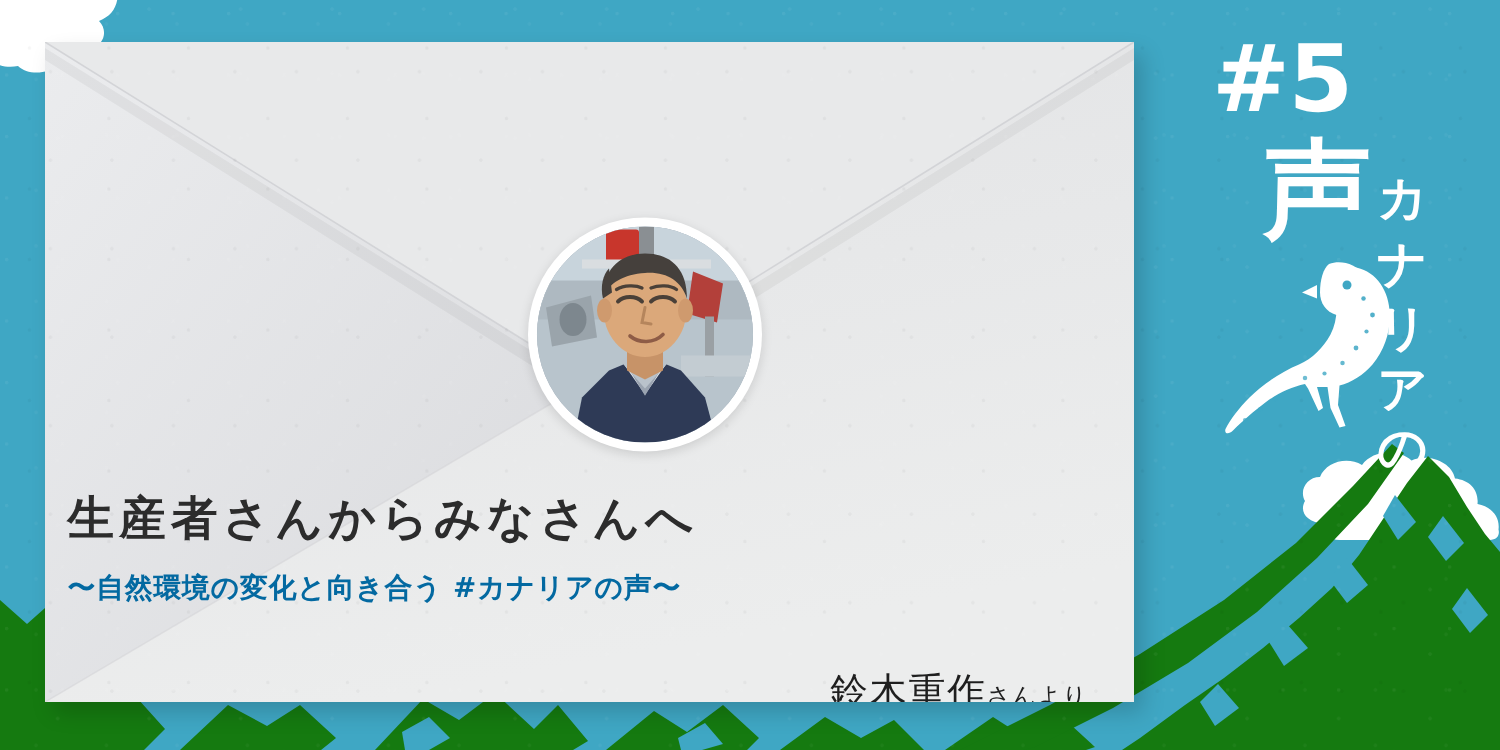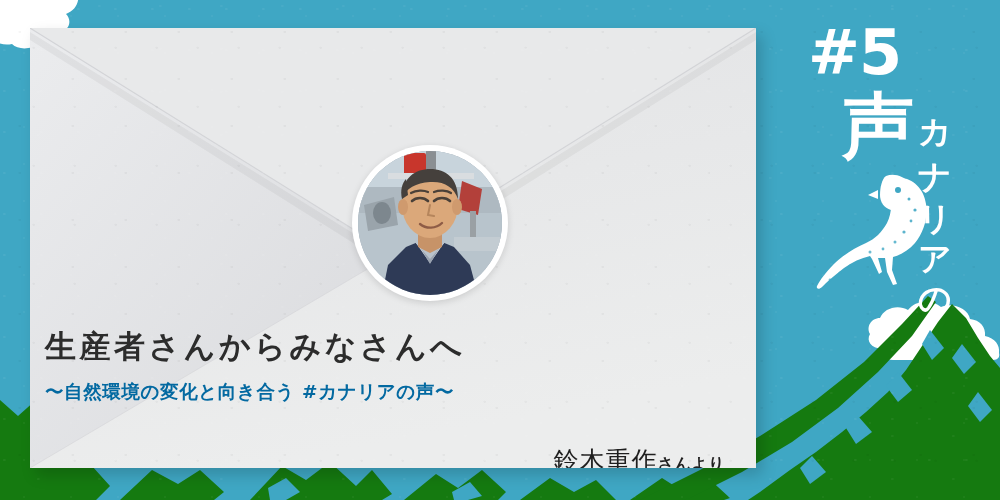--- a/index.html
+++ b/index.html
@@ -127,21 +127,20 @@
     white-space: nowrap;
   }
   .sig-name {
     font-size: 25px;
     letter-spacing: 1px;
     font-weight: 400;
   }
   .sig-suffix {
     font-size: 16px;
     letter-spacing: .5px;
-    font-weight: bold;
   }
 
   
   .brand {
     position: absolute;
     left: 756px;
     top: 0;
     width: 244px;
     height: 500px;
     z-index: 8;

